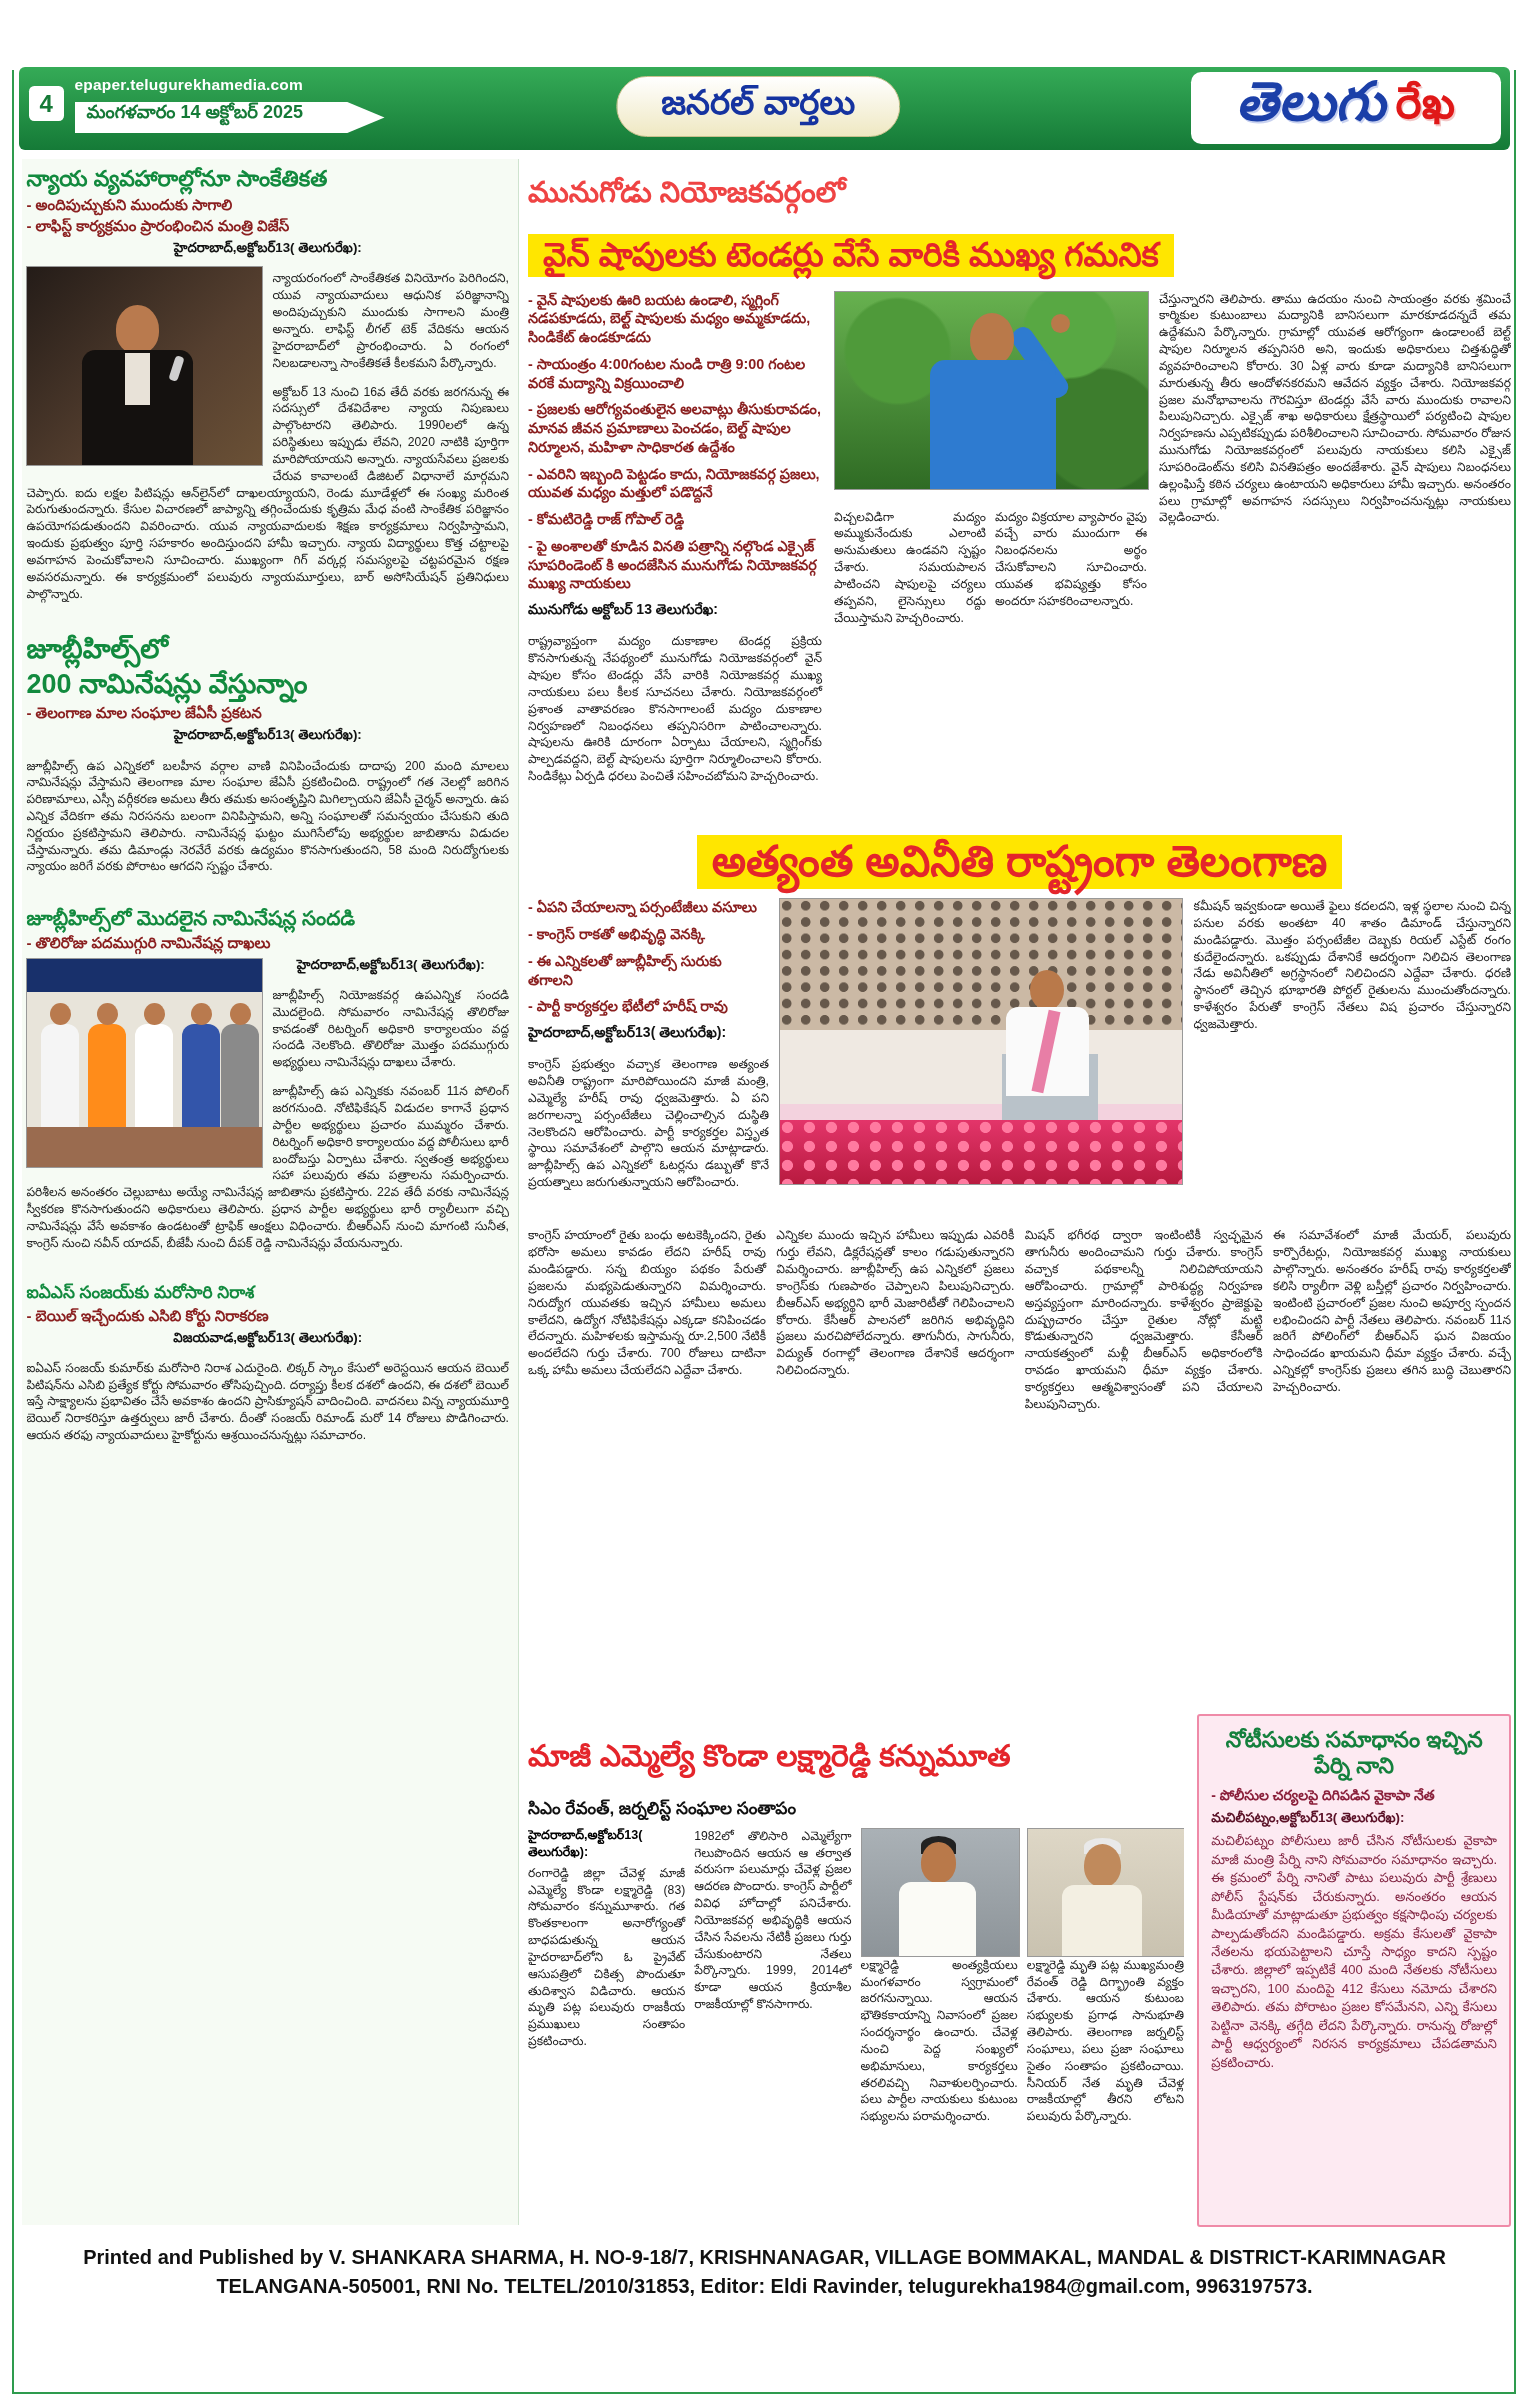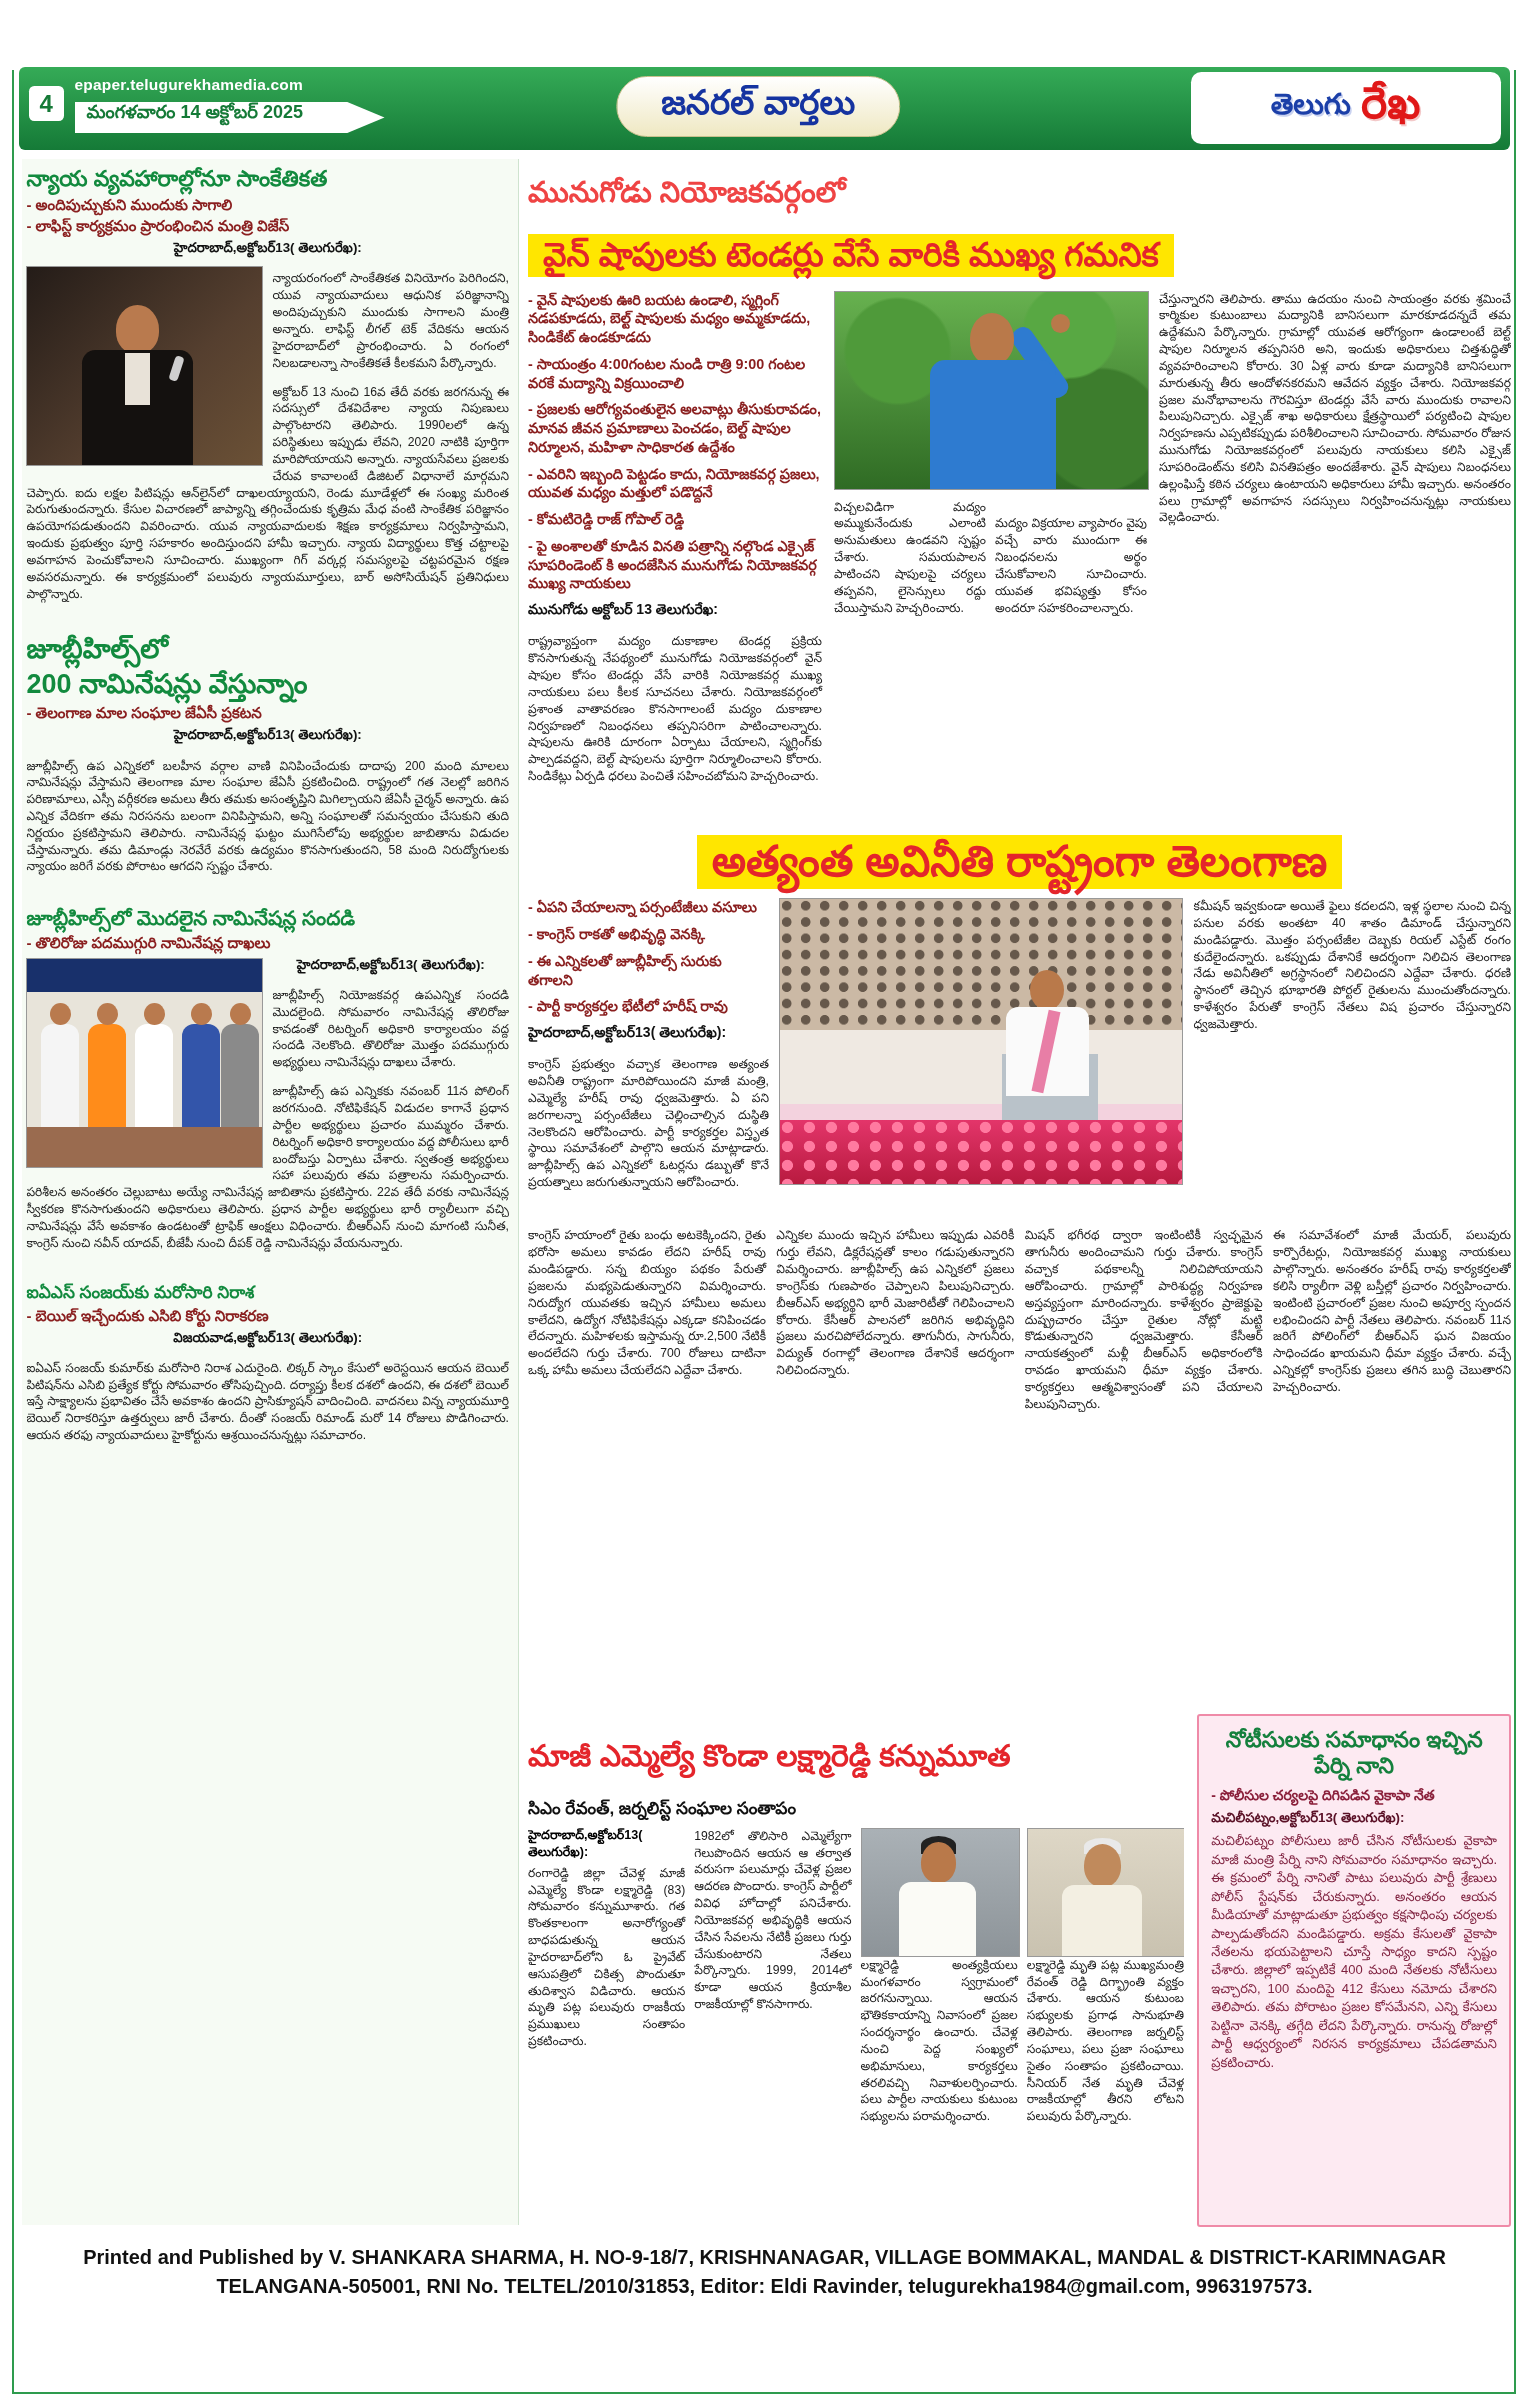--- a/index.html
+++ b/index.html
@@ -6,21 +6,21 @@
   body{font-family:"Liberation Sans","DejaVu Sans",sans-serif;}
   .page{position:relative;width:1528px;height:2401px;background:#ffffff;overflow:hidden;}
   .frame{position:absolute;left:12px;right:12px;top:70px;bottom:7.4px;border-left:2.2px solid #2e9b4e;border-right:2.2px solid #2e9b4e;border-bottom:2.2px solid #2e9b4e;pointer-events:none;}
   
   .masthead{position:absolute;left:18.5px;top:67px;width:1491px;height:83px;background:linear-gradient(#35ab57,#157a37);border-radius:6px;}
   .pageno{position:absolute;left:10.3px;top:19px;width:35px;height:35px;background:#ffffff;border-radius:5.2px;color:#157a37;font-weight:bold;font-size:24px;display:flex;align-items:center;justify-content:center;}
   .site{position:absolute;left:56px;top:9px;color:#ffffff;font-size:15.5px;font-weight:bold;letter-spacing:0.2px;}
   .date-arrow{position:absolute;left:56px;top:35px;height:31px;width:310px;background:#ffffff;clip-path:polygon(0 0,88% 0,100% 50%,88% 100%,0 100%);display:flex;align-items:flex-start;padding-left:12px;box-sizing:border-box;color:#157a37;font-weight:bold;font-size:18px;}
   .section-pill{position:absolute;left:50%;top:9px;transform:translateX(-52%);padding:6px 44px;border-radius:34px;background:linear-gradient(#ffffff,#efe8c2);border:1.5px solid #c9c18e;color:#1533a0;font-weight:bold;font-size:34px;white-space:nowrap;}
   .brand{position:absolute;right:9px;top:5.2px;width:310px;height:72px;background:#ffffff;border-radius:10.3px;display:flex;align-items:center;justify-content:center;gap:10.3px;}
-  .brand .b1{color:#1b3fa8;font-weight:bold;font-size:29px;text-shadow:1.5px 1.5px 0 #c9d2f0;}
+  .brand .b1{color:#1b3fa8;font-weight:bold;font-style:italic;font-size:54px;text-shadow:1.5px 1.5px 0 #c9d2f0;}
   .brand .b2{color:#e01818;font-weight:bold;font-size:44px;text-shadow:1.5px 1.5px 0 #f3c9c9;}
   
   .body{font-size:12.2px;line-height:1.38;text-align:justify;color:#1b1b1b;}
   .dateline{font-weight:bold;text-align:center;font-size:13.3px;margin:4.4px 0;color:#111;}
   .bullet{color:#8a1f1f;font-weight:bold;font-size:15px;line-height:1.3;margin:2.2px 0;}
   
   .leftcol{position:absolute;left:22px;top:159px;width:497px;height:2066px;overflow:hidden;background:#f6fbf4;border-right:1.5px solid #cfe3cf;padding:3px 9px 0 4.4px;box-sizing:border-box;}
   .ltitle{color:#128a3e;font-weight:bold;line-height:1.15;margin:4.4px 0 3px;}
   .t30{font-size:22px;} .t36{font-size:27px;} .t27{font-size:20px;} .t31{font-size:17px;}
   .article{margin-bottom:15px;overflow:hidden;}
@@ -65,21 +65,21 @@
   
   .mid{position:absolute;left:528px;top:157px;width:983px;height:2078px;overflow:hidden;}
   .mg-h1{color:#ef4444;font-weight:800;font-size:29px;line-height:1.12;}
   .mg-h2{display:inline-block;background:#ffe600;color:#e4252b;font-weight:800;font-size:33px;line-height:1.12;padding:3px 15px;margin-top:6px;}
   .mg-row{display:flex;gap:12px;margin-top:13.3px;height:529px;overflow:hidden;}
   .mg-colA{width:294px;flex:none;}
   .mg-colB{width:313px;flex:none;}
   .mg-colC{flex:1;}
   .mbullet{color:#8a1f1f;font-weight:bold;font-size:14.4px;line-height:1.3;margin:0 0 8.1px;}
   .subdate{font-weight:bold;font-size:14px;margin:3px 0 4.4px;color:#111;}
-  .twocol{display:flex;gap:9px;margin-top:9px;align-items:flex-end;}
+  .twocol{display:flex;gap:9px;margin-top:19px;}
   .twocol>div{flex:1;}
   .big-yellow{margin:15px 0 9px;text-align:center;}
   .big-yellow span{background:#ffe600;color:#e4252b;font-weight:800;font-size:43px;padding:1.5px 15px;line-height:1.2;display:inline-block;}
   .hr-row{display:flex;gap:10.3px;height:319px;overflow:hidden;}
   .hr-bul{width:241px;flex:none;}
   .hr-right{flex:1;}
   .hr-cols{display:flex;gap:10.3px;height:475px;overflow:hidden;margin-top:10.3px;}
   .hr-cols>div{flex:1;}
   
   .bot-row{display:flex;gap:13.3px;margin-top:12px;height:513px;overflow:hidden;}

